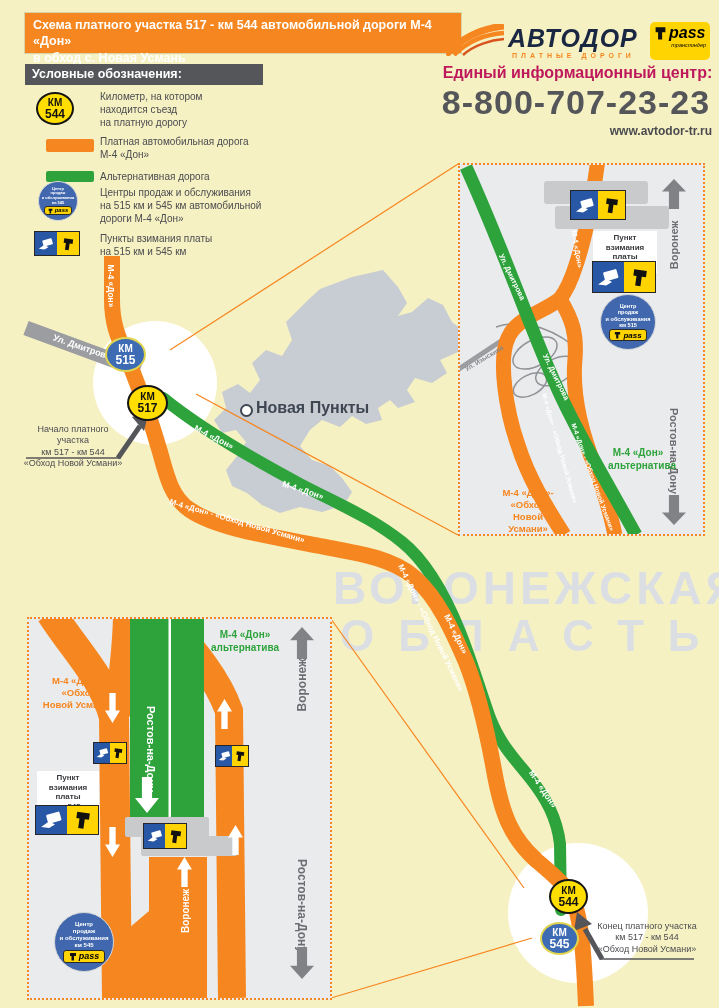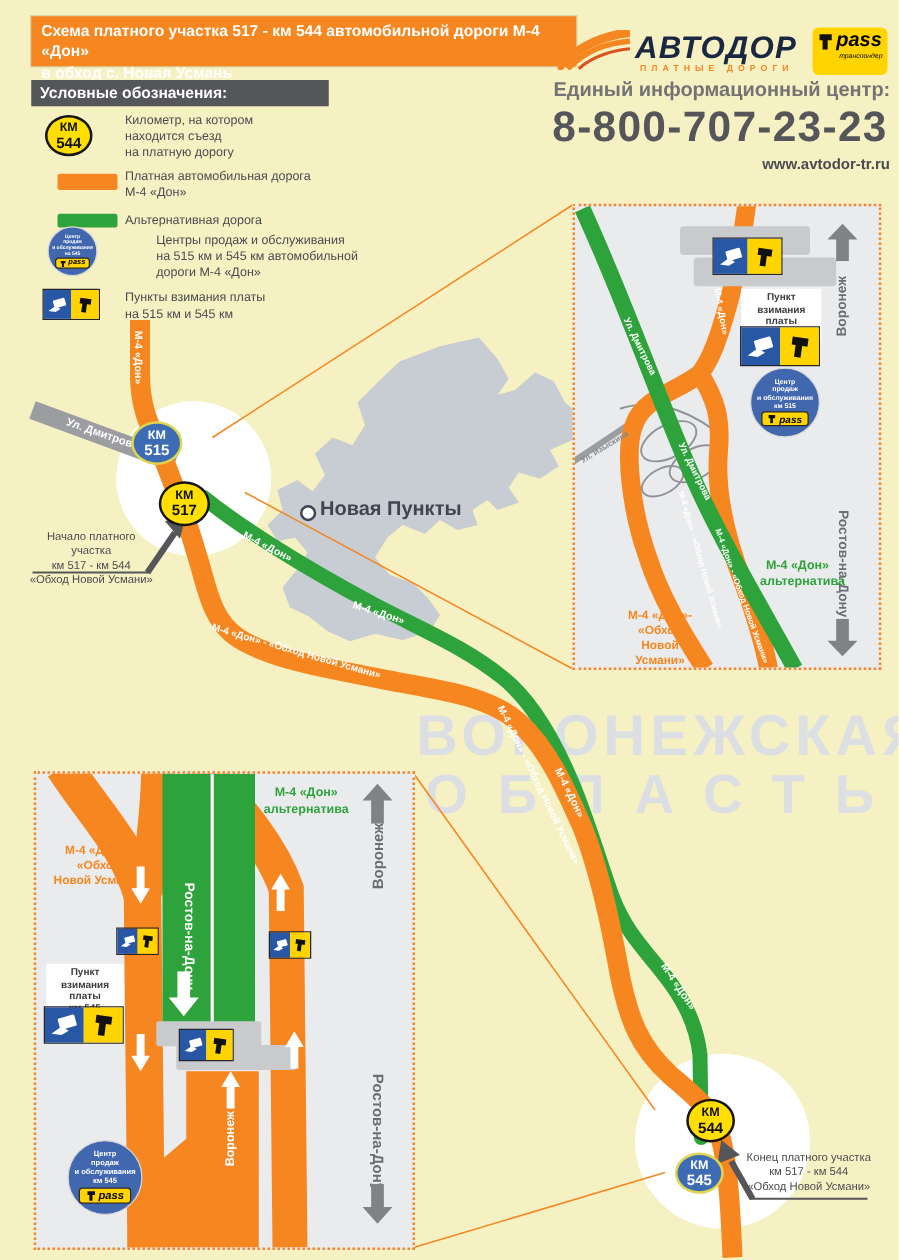--- a/index.html
+++ b/index.html
@@ -9,21 +9,21 @@
   .pre{white-space:pre-line;}
   .rl{position:absolute;transform:translate(-50%,-50%) rotate(var(--r,0deg));white-space:nowrap;font-weight:bold;}
   .roadlab{color:#fff;}
   .svgl{position:absolute;left:0;top:0;}
   
   .titlebar{background:#F6861F;color:#fff;font-weight:bold;font-size:12.5px;line-height:1.3;padding:4px 8px;box-sizing:border-box;box-shadow:0 0 0 1px #d9d4a8;}
   .legendhead{background:#55565A;color:#fff;font-weight:bold;font-size:12.5px;line-height:21px;padding-left:7px;box-sizing:border-box;}
   .ltext{font-size:10px;color:#4A4B4F;line-height:1.3;}
   .brandname{font-size:25px;font-weight:bold;font-style:italic;color:#1A2742;letter-spacing:1px;}
   .brandsub{font-size:7px;font-weight:bold;color:#F6861F;letter-spacing:4px;}
-  .infoc{font-size:16px;font-weight:bold;color:#737373;text-align:center;}
+  .infoc{font-size:16px;font-weight:bold;color:#be185d;text-align:center;}
   .phone{font-size:34px;font-weight:bold;color:#55565A;text-align:center;letter-spacing:1px;}
   .site{font-size:12px;font-weight:bold;color:#4A4B4F;text-align:right;}
   
   .kmbadge{border-radius:50%;display:flex;flex-direction:column;align-items:center;justify-content:center;font-weight:bold;line-height:1;box-sizing:border-box;}
   .kmbadge .t{font-size:10px;}
   .kmbadge .n{font-size:12px;}
   .km-yellow{background:#FFDE00;border:2px solid #151515;color:#111;}
   .km-blue{background:#3D6CB4;border:2px solid #E0D54E;color:#fff;}
   .tollicon{display:flex;border:1px solid #26262a;box-sizing:border-box;}
   .tollicon .tb{background:#2757A5;flex:1;display:flex;align-items:center;justify-content:center;}
@@ -145,21 +145,21 @@
 продаж
 и обслуживания
 на 545</span>
     <span class="tpass" style="width:28px;height:9px;font-size:6px;margin-top:1px;">
       <svg width="5" height="6" viewBox="0 0 16 16">
           <path d="M2,1 h12 v6 h-4 v9 h-5 v-9 H2 z" fill="#111"></path>
         </svg>
       <span>pass</span>
     </span>
   </div>
-  <div class="abs ltext pre" style="left:100px;top:186px;margin-left:25px;">Центры  продаж и обслуживания
+  <div class="abs ltext pre" style="left:100px;top:186px;">Центры  продаж и обслуживания
 на 515 км и 545 км автомобильной
 дороги М-4 «Дон»</div>
   <div class="abs tollicon" style="left:34px;top:231px;width:46px;height:25px;">
     <span class="tb">
       <svg width="16" height="14" viewBox="0 0 20 14">
           <rect x="6" y="1" width="12" height="8" rx="1" fill="#fff" transform="rotate(-16 12 5)"></rect>
           <path d="M1,13 L8,8 L13,11 L8,14 Z" fill="#fff"></path>
         </svg>
     </span>
     <span class="ty">

